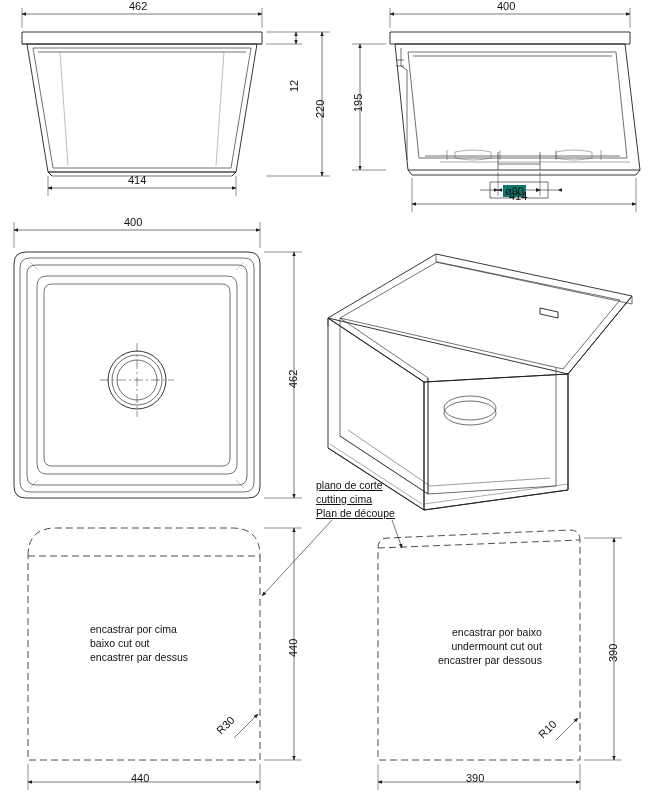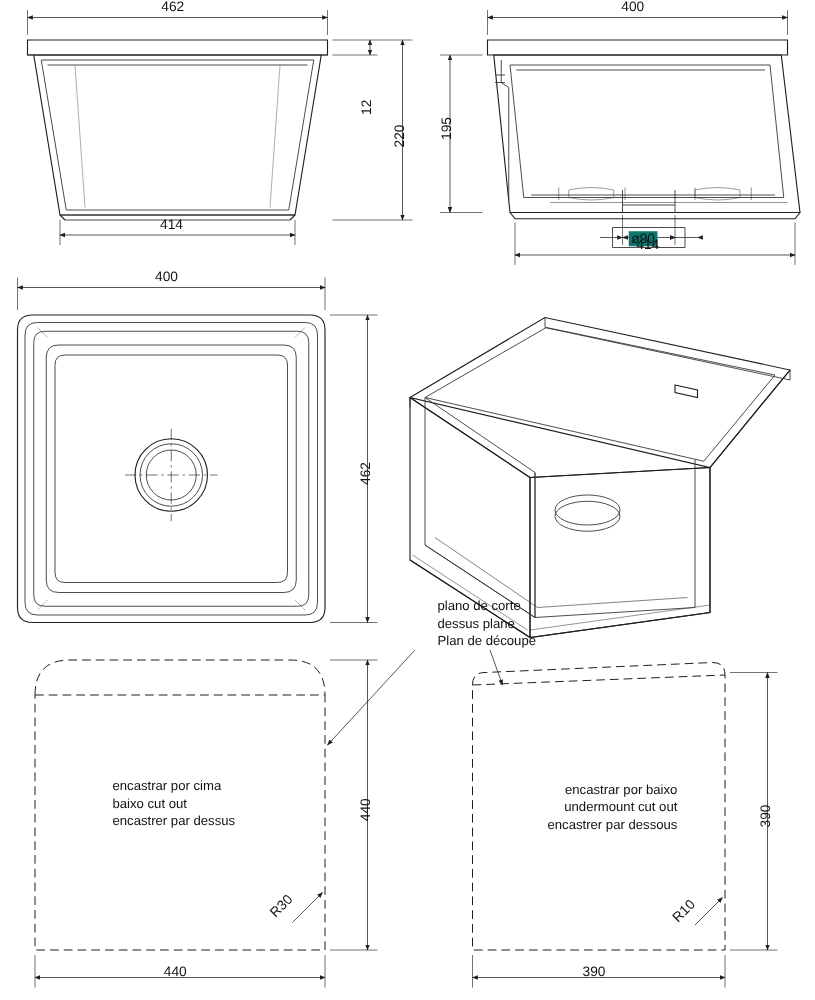--- a/index.html
+++ b/index.html
@@ -239,23 +239,23 @@
   <div class="dim vert" style="left:288px; top:92px;">12</div>
 
   <div class="dim" style="left:497px; top:0px;">400</div>
   <div class="dim vert" style="left:352px; top:112px;">195</div>
   <div class="dim" style="left:503px; top:185px; background:#0f766e; padding:0 2px;">ø90</div>
   <div class="dim" style="left:509px; top:190px;">414</div>
 
   <div class="dim" style="left:124px; top:216px;">400</div>
   <div class="dim vert" style="left:287px; top:388px;">462</div>
 
-  <div class="note" style="left:350px; top:479px;">
+  <div class="note" style="left:316px; top:479px;text-decoration:underline;">
     <div>plano de corte</div>
-    <div>dessus plane</div>
+    <div>cutting cima</div>
     <div>Plan de découpe</div>
   </div>
 
   <div class="note" style="left:90px; top:623px;">
     <div>encastrar por cima</div>
     <div>baixo cut out</div>
     <div>encastrer par dessus</div>
   </div>
   <div class="dim" style="left:131px; top:772px;">440</div>
   <div class="dim vert" style="left:287px; top:657px;">440</div>

